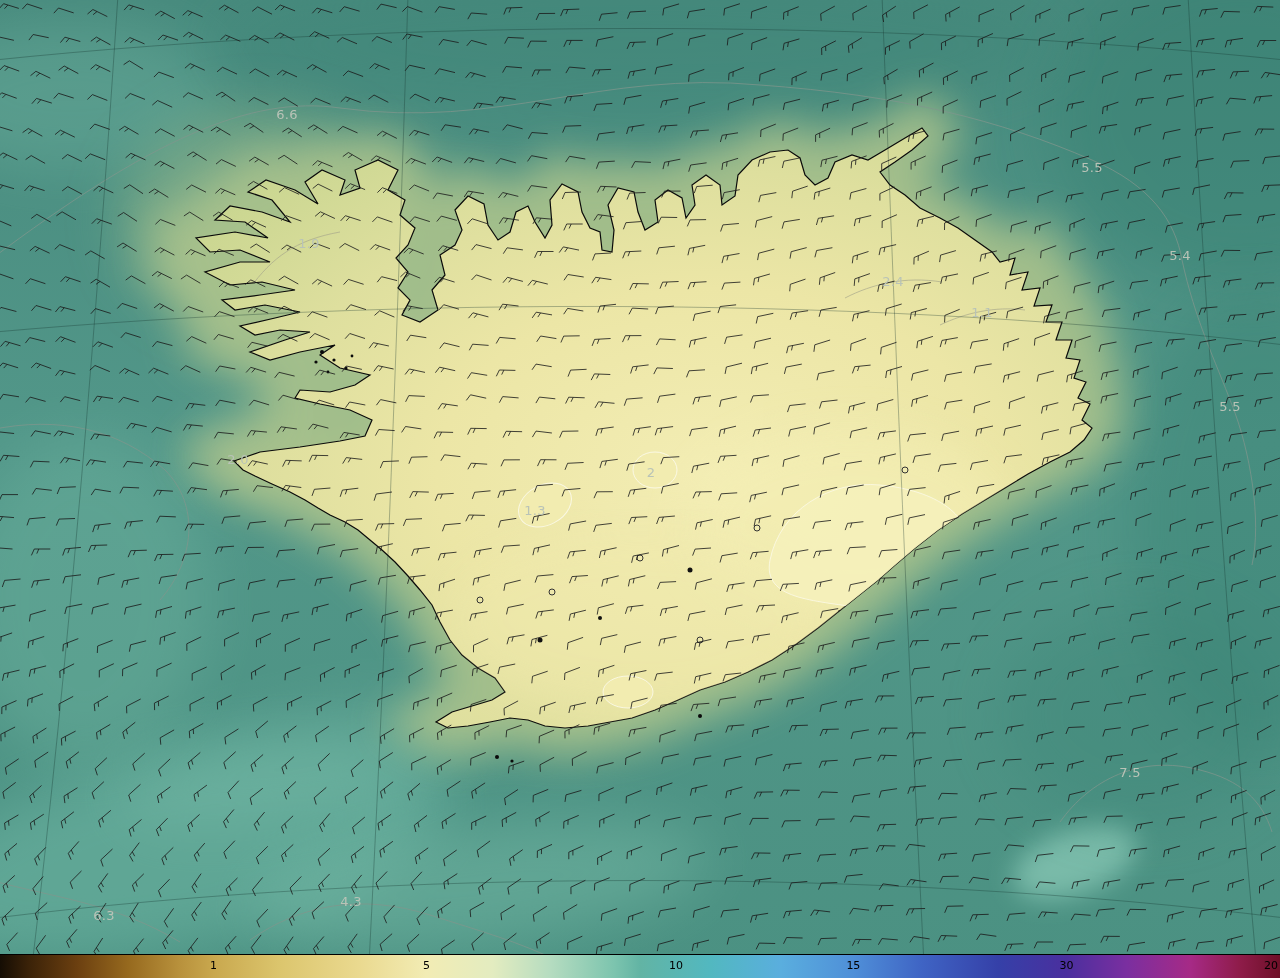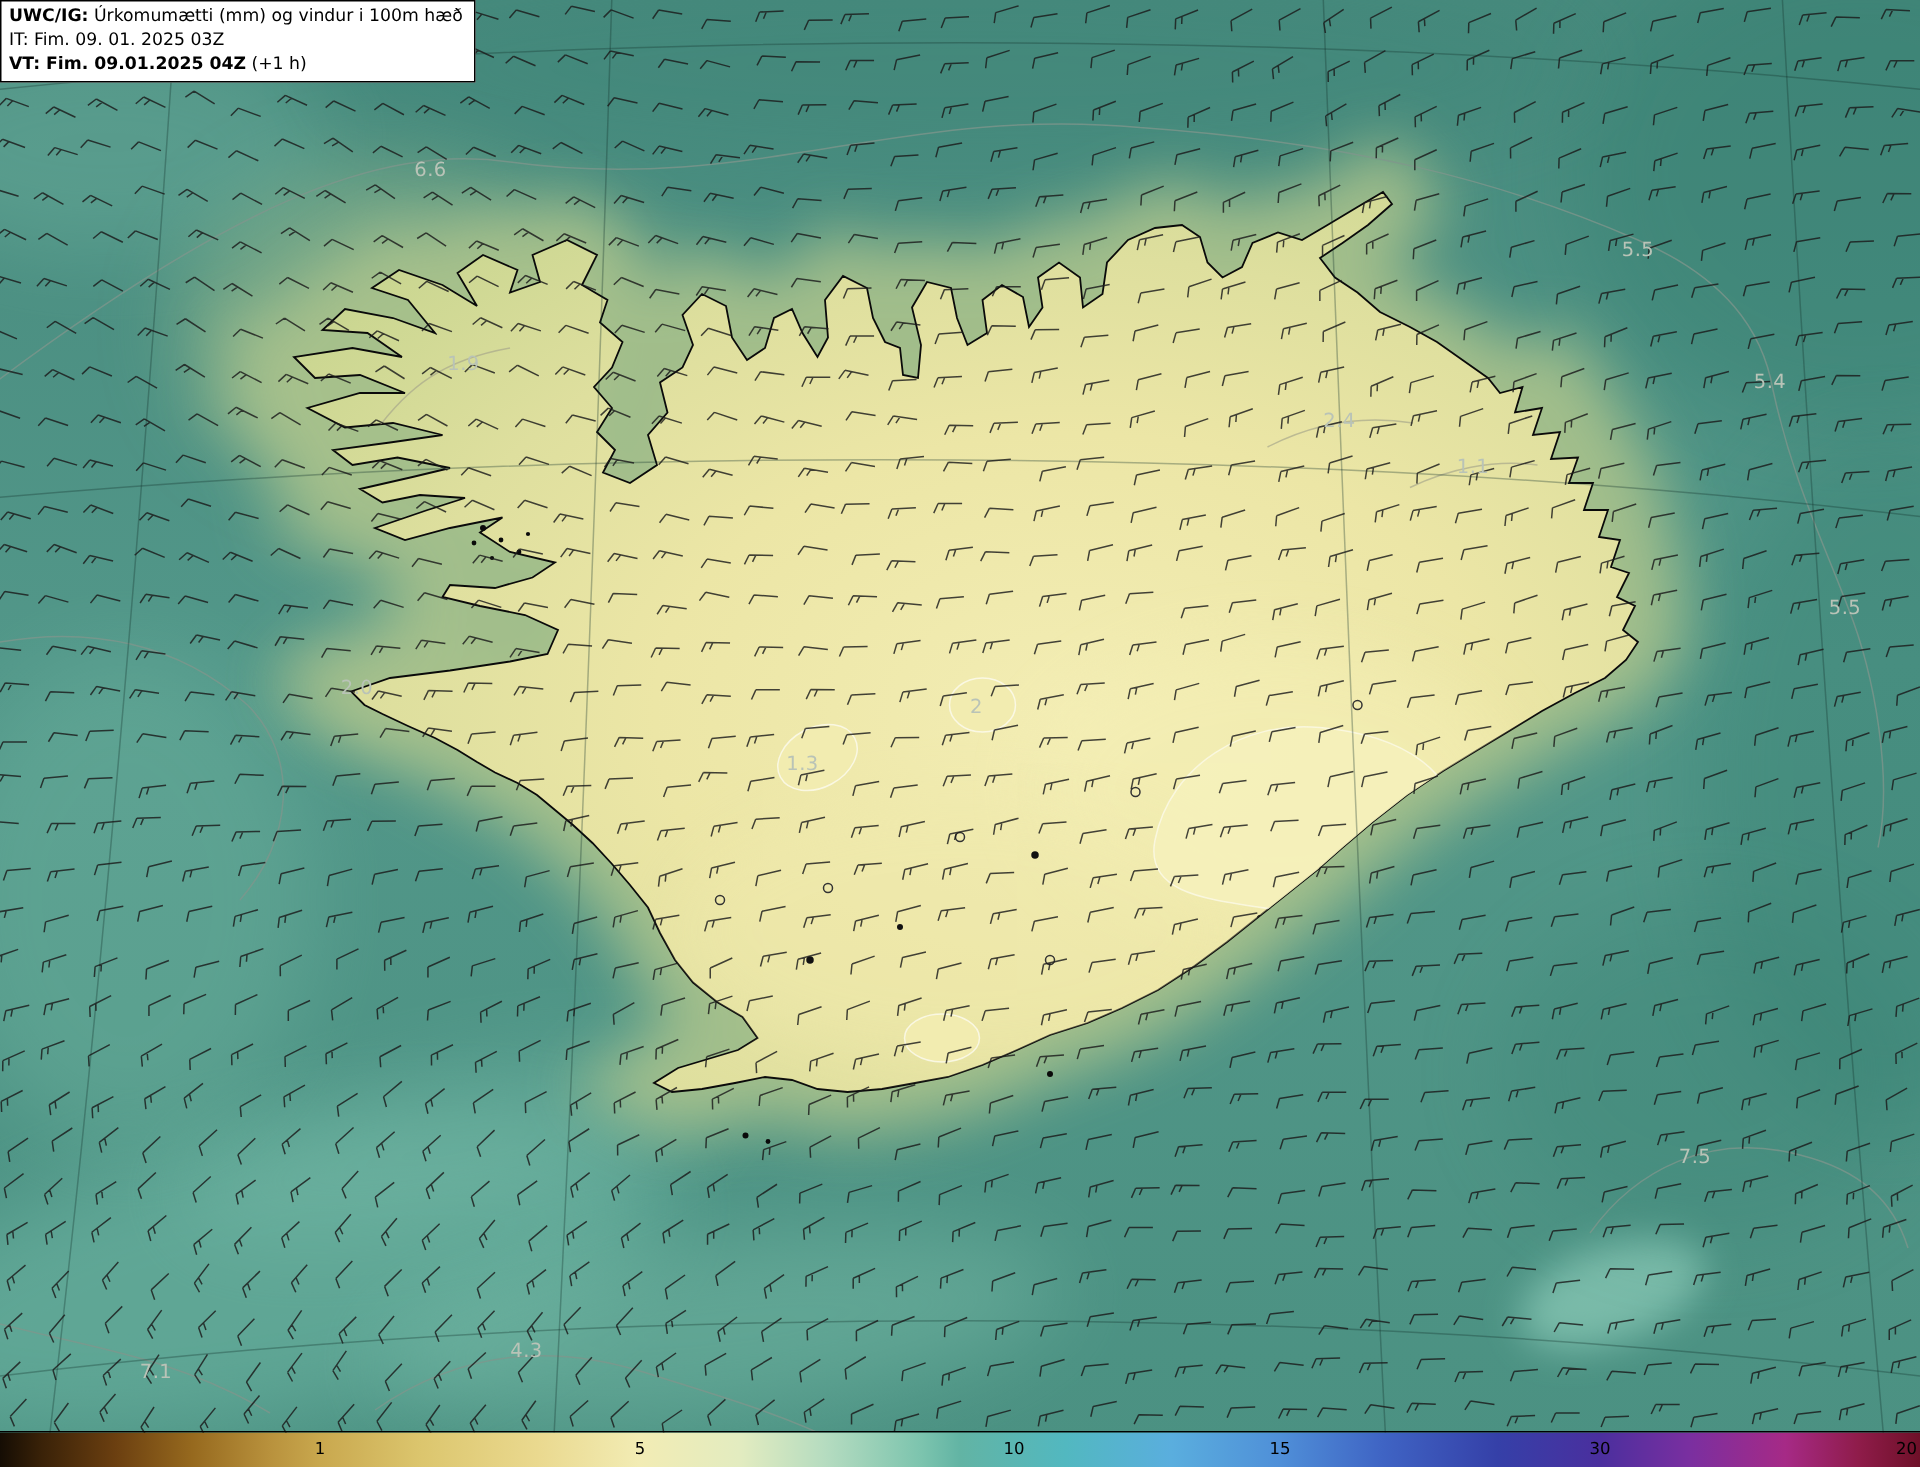--- a/index.html
+++ b/index.html
@@ -153,28 +153,23 @@
       <span class="contour-label" style="left: 1092px; top: 167px;">5.5</span>
       <span class="contour-label" style="left: 1180px; top: 255px;">5.4</span>
       <span class="contour-label" style="left: 893px; top: 281px;">2.4</span>
       <span class="contour-label" style="left: 982px; top: 312px;">1.1</span>
       <span class="contour-label" style="left: 1230px; top: 406px;">5.5</span>
       <span class="contour-label" style="left: 238px; top: 459px;">2.0</span>
       <span class="contour-label" style="left: 651px; top: 472px;">2</span>
       <span class="contour-label" style="left: 535px; top: 510px;">1.3</span>
       <span class="contour-label" style="left: 1130px; top: 772px;">7.5</span>
       <span class="contour-label" style="left: 351px; top: 901px;">4.3</span>
-      <span class="contour-label" style="left: 104px; top: 915px;">7.1</span>
+      <span class="contour-label" style="left: 104px; top: 915px;">6.3</span>
     </div>
 
-  <div class="title-box">
-    <div class="line"><span class="b">UWC/IG:</span><span> Úrkomumætti (mm) og vindur i 100m hæð</span></div>
-    <div class="line"><span>IT: Fim. 09. 01. 2025 03Z</span></div>
-    <div class="line"><span class="b">VT: Fim. 09.01.2025 04Z</span><span> (+1 h)</span></div>
-  </div>
 
   <div class="colorbar">
     <div class="cb-grad" id="cb-grad" style="background: linear-gradient(to right, rgb(21, 13, 4) 0%, rgb(58, 34, 8) 2.2%, rgb(107, 63, 16) 6%, rgb(150, 105, 30) 10%, rgb(184, 145, 60) 14%, rgb(201, 168, 78) 16.7%, rgb(220, 198, 110) 22%, rgb(234, 217, 143) 28%, rgb(242, 236, 180) 33.3%, rgb(227, 236, 192) 38.5%, rgb(181, 220, 192) 43%, rgb(124, 196, 174) 48%, rgb(98, 180, 164) 50%, rgb(82, 184, 192) 55.5%, rgb(90, 174, 222) 61%, rgb(79, 143, 216) 66.7%, rgb(63, 100, 196) 72%, rgb(53, 64, 168) 78%, rgb(74, 47, 158) 83.3%, rgb(122, 47, 160) 88%, rgb(166, 42, 134) 93%, rgb(143, 28, 74) 96.8%, rgb(110, 16, 40) 100%);"></div>
     <div id="cb-ticks">
         <span class="cb-tick" style="left: 16.67%;">1</span>
         <span class="cb-tick" style="left: 33.33%;">5</span>
         <span class="cb-tick" style="left: 50%; margin-left: 36px;">10</span>
         <span class="cb-tick" style="left: 66.67%;">15</span>
         <span class="cb-tick" style="left: 83.33%;">30</span>
         <span class="cb-tick" style="left: 99.3%;">20</span>

